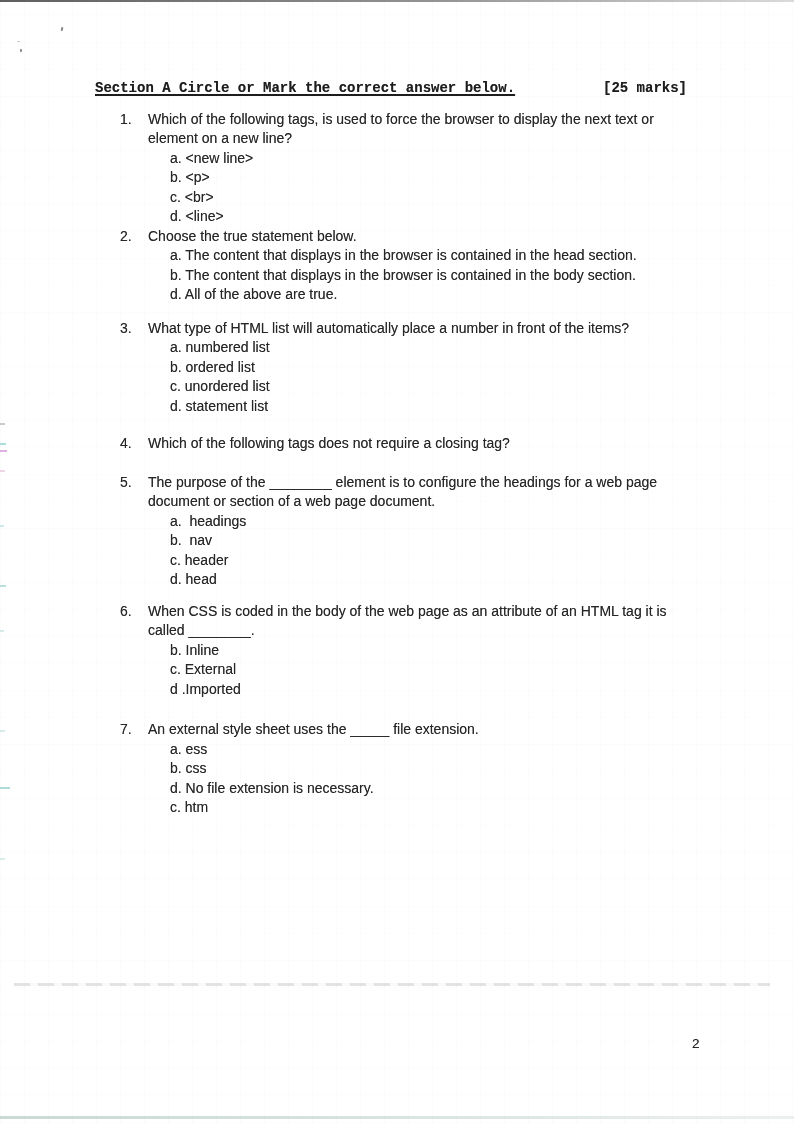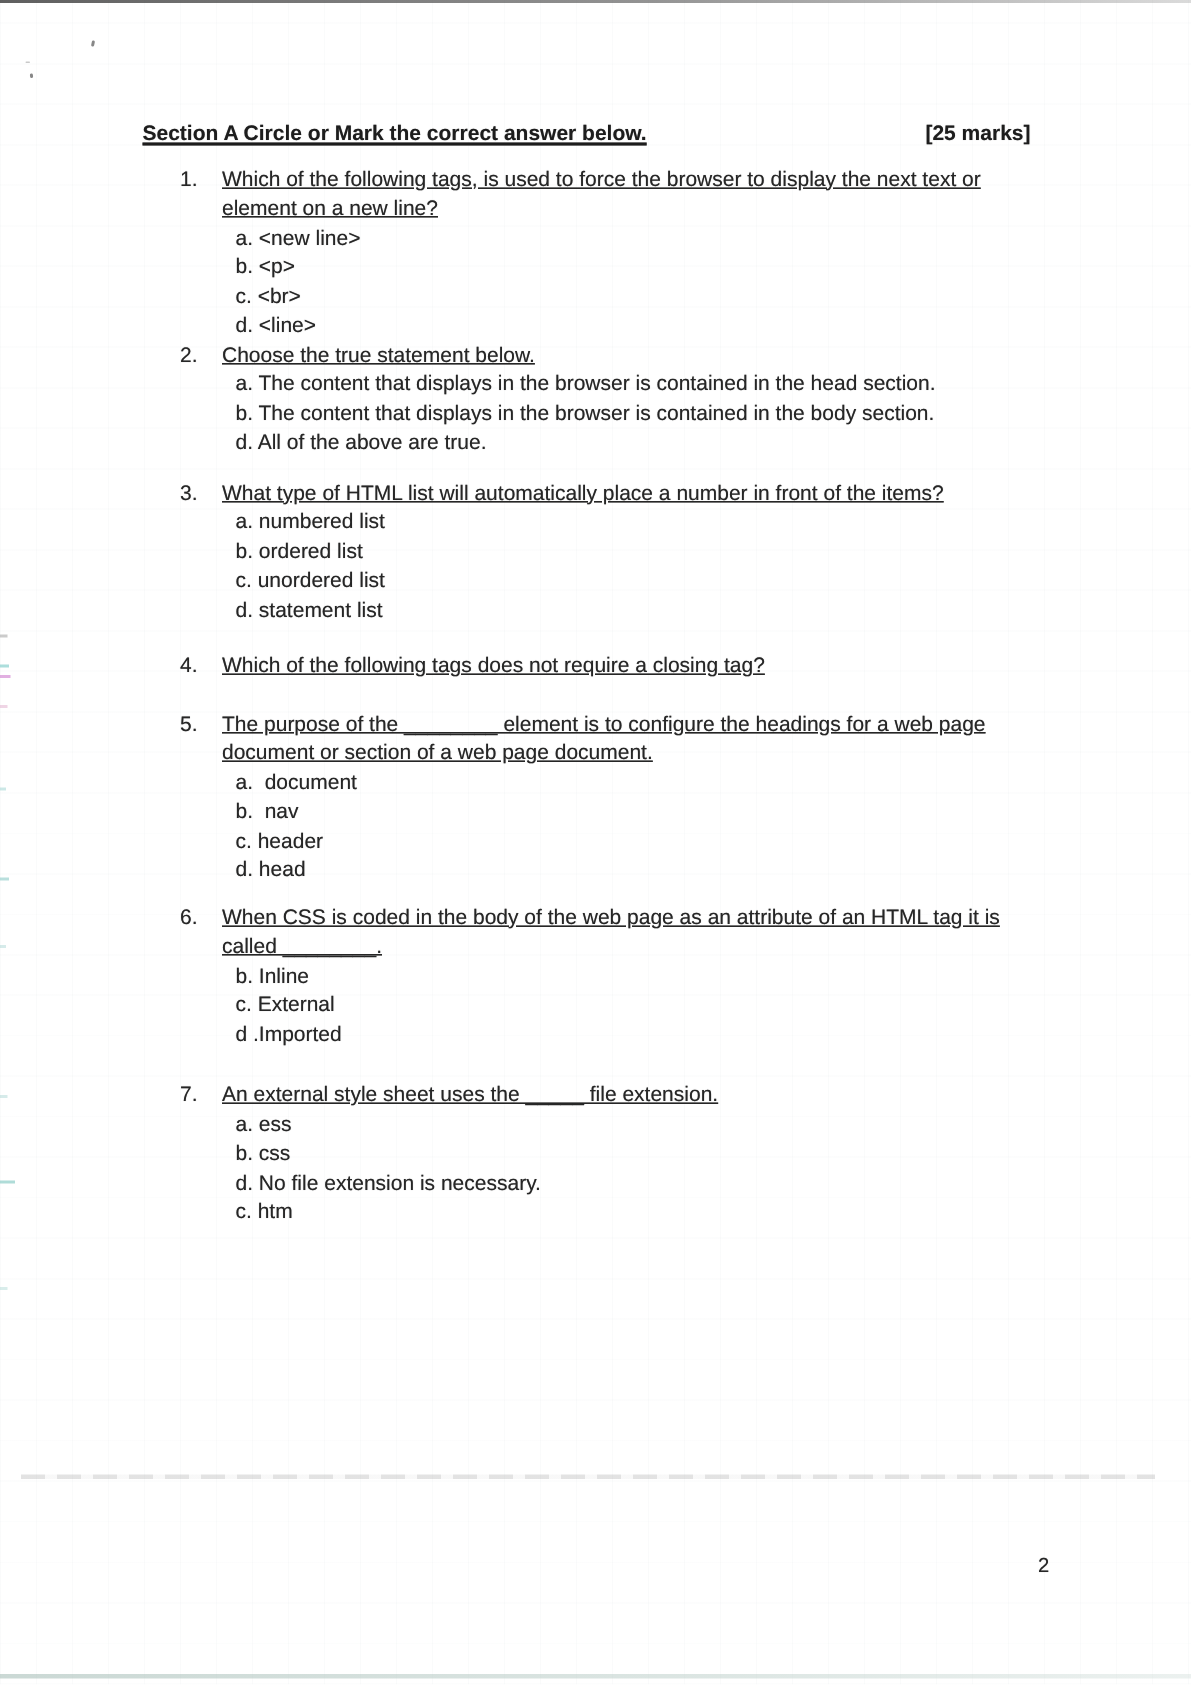--- a/index.html
+++ b/index.html
@@ -23,34 +23,35 @@
     width: 592px;
     font-size: 14px;
     line-height: 19.5px;
     text-shadow: 0 0 0.5px rgba(40,40,40,0.55);
   }
   .header-row {
     display: flex;
     justify-content: space-between;
     align-items: center;
     margin-bottom: 11px;
+    font-family: Liberation Mono, monospace;
   }
   .section-title {
     font-weight: 700;
     color: #1d1d1d;
     text-decoration: underline;
     text-decoration-thickness: 1.5px;
     text-underline-offset: 2px;
   }
   .marks { font-weight: 700; color: #1d1d1d; padding-left: 45px; }
   .question { padding-left: 25px; }
   .q-row { display: flex; }
   .q-num { width: 28px; flex: 0 0 28px; }
-  .q-text { width: 564px; text-decoration: underline; }
-  .options { margin-left: 37px; }
+  .q-text { width: 564px; }
+  .options { margin-left: 50px; }
   .option { white-space: pre; }
   .question.q3 { margin-top: 14px; }
   .question.q4 { margin-top: 18px; }
   .question.q5 { margin-top: 19px; }
   .question.q6 { margin-top: 12px; }
   .question.q7 { margin-top: 21px; }
   .page-number {
     position: absolute;
     left: 692px; top: 1036px;
     font-size: 13.5px;
@@ -161,21 +162,21 @@
         <span class="q-text">Which of the following tags does not require a closing tag?</span>
       </div>
     </div>
 
     <div class="question q5">
       <div class="q-row">
         <span class="q-num">5.</span>
         <span class="q-text">The purpose of the ________ element is to configure the headings for a web page document or section of a web page document.</span>
       </div>
       <div class="options">
-        <div class="option">a.  document</div>
+        <div class="option">a.  headings</div>
         <div class="option">b.  nav</div>
         <div class="option">c. header</div>
         <div class="option">d. head</div>
       </div>
     </div>
 
     <div class="question q6">
       <div class="q-row">
         <span class="q-num">6.</span>
         <span class="q-text">When CSS is coded in the body of the web page as an attribute of an HTML tag it is called ________.</span>

